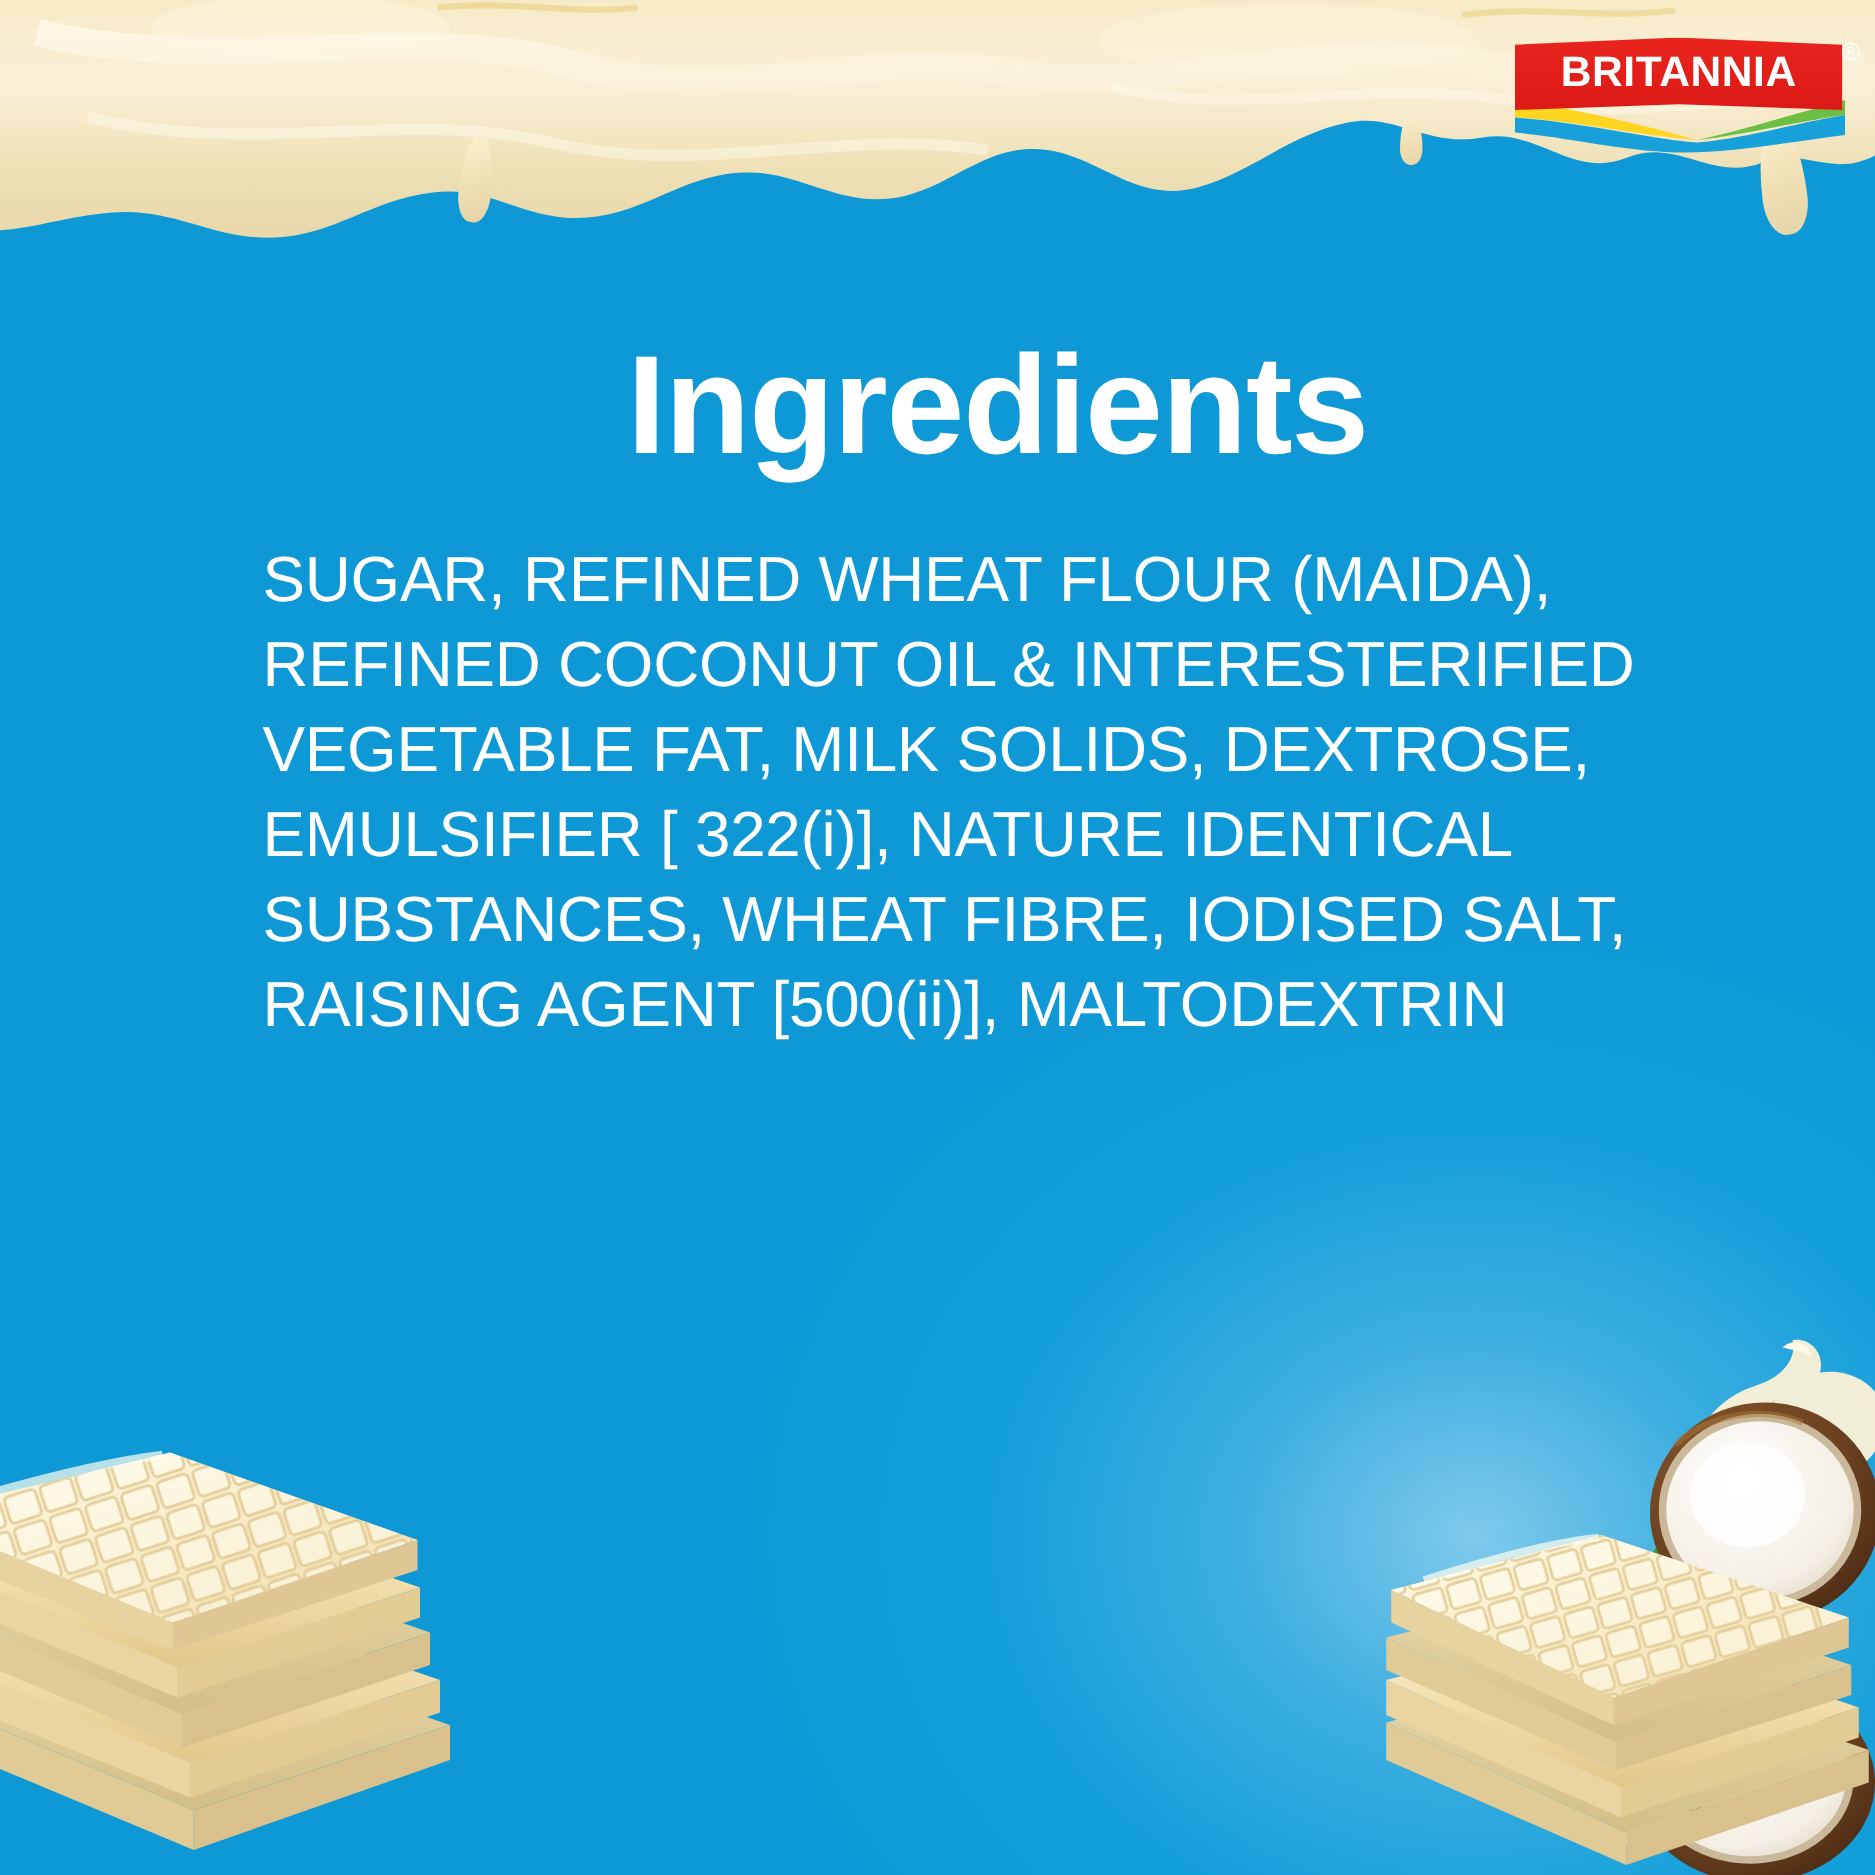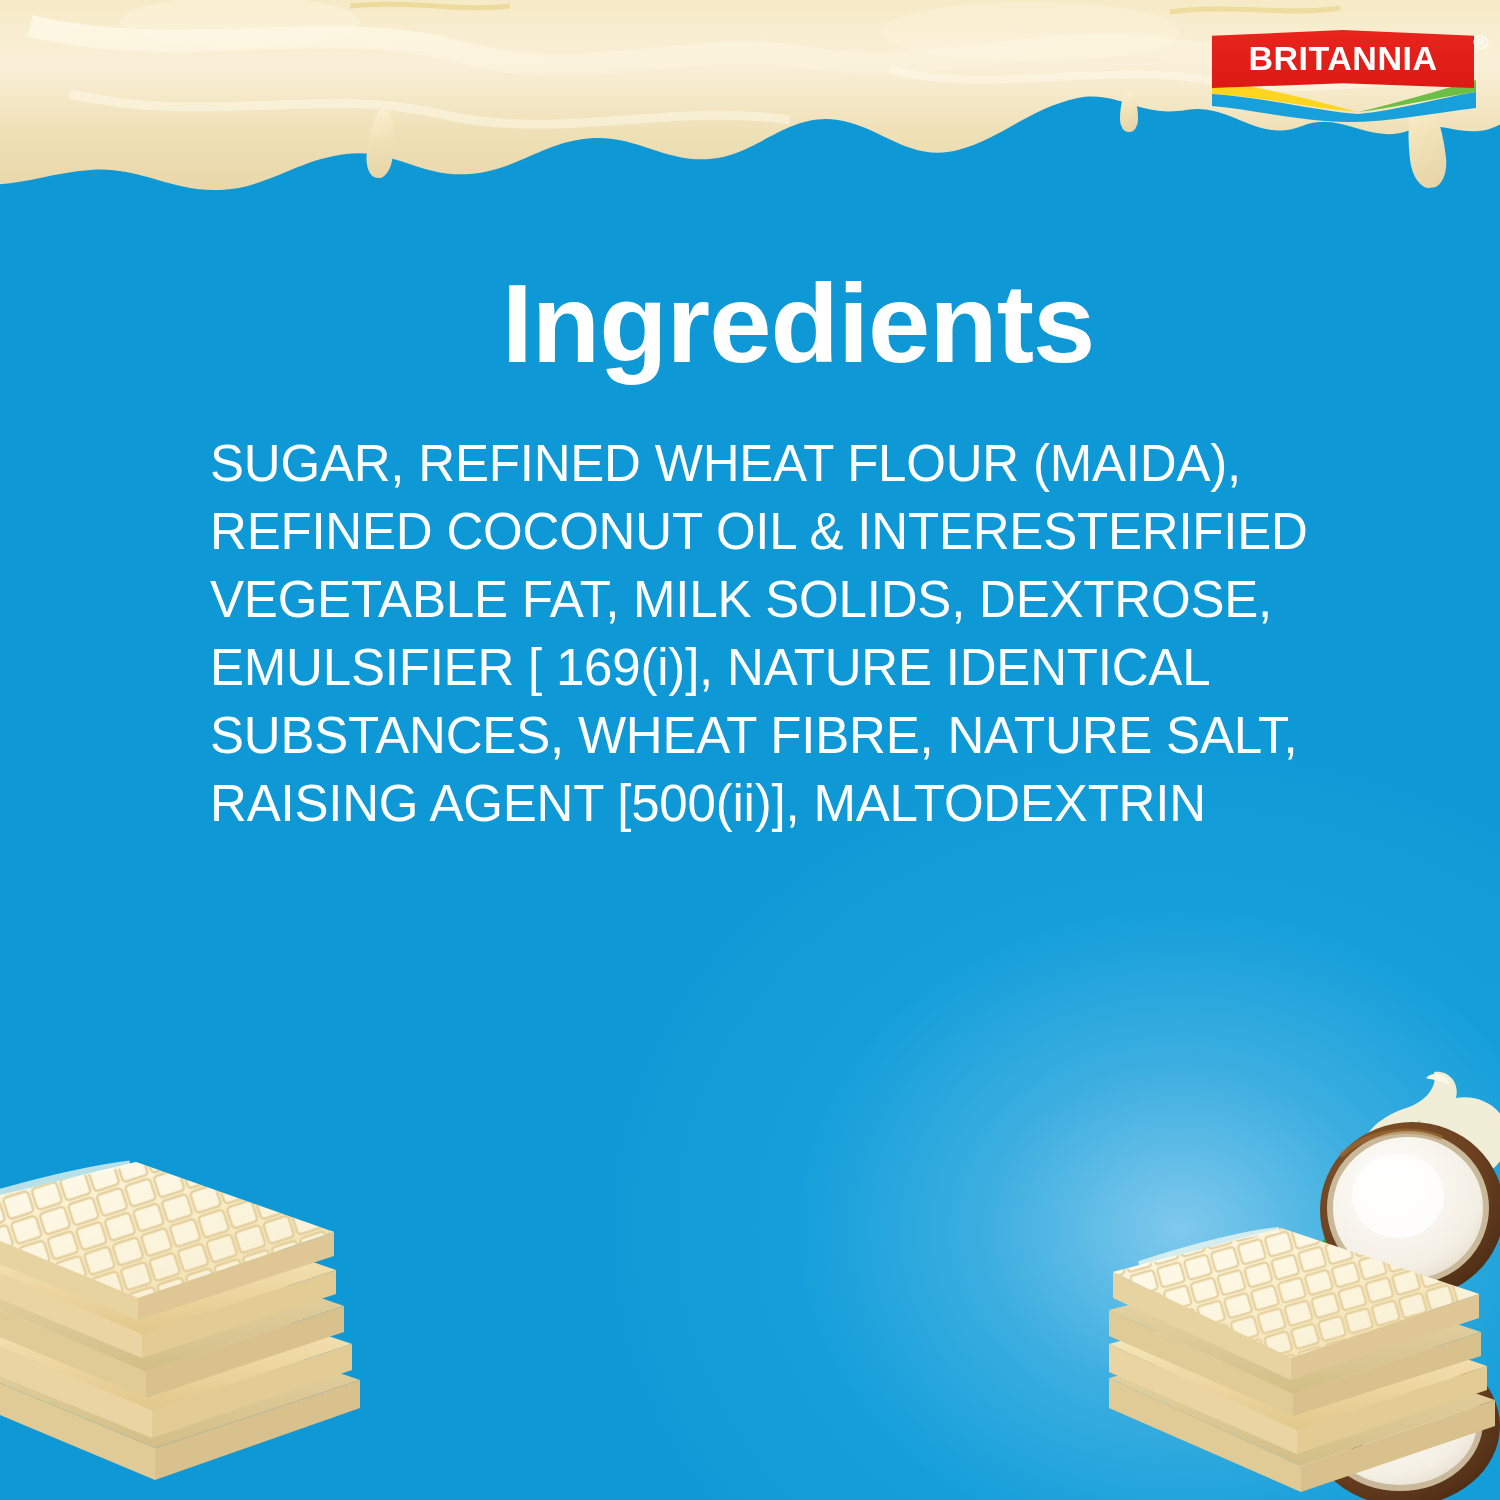--- a/index.html
+++ b/index.html
@@ -180,22 +180,22 @@
     <div class="logo-word">BRITANNIA</div>
     <div class="logo-reg">®</div>
   </div>
 
   <div class="title">Ingredients</div>
 
   <div class="ingredients">
     <span class="ln">SUGAR, REFINED WHEAT FLOUR (MAIDA),</span>
     <span class="ln">REFINED COCONUT OIL &amp; INTERESTERIFIED</span>
     <span class="ln">VEGETABLE FAT, MILK SOLIDS, DEXTROSE,</span>
-    <span class="ln">EMULSIFIER [ 169(i)], NATURE IDENTICAL</span>
-    <span class="ln">SUBSTANCES, WHEAT FIBRE, NATURE SALT,</span>
+    <span class="ln">EMULSIFIER [ 322(i)], NATURE IDENTICAL</span>
+    <span class="ln">SUBSTANCES, WHEAT FIBRE, IODISED SALT,</span>
     <span class="ln">RAISING AGENT [500(ii)], MALTODEXTRIN</span>
   </div>
 
   <svg class="splash" viewBox="0 0 180 140">
     <path d="M30,120 C20,84 44,58 76,48 C96,42 108,26 104,12
              C118,10 130,22 126,38 C150,34 176,48 178,74
              C180,100 156,122 126,124 C96,126 62,134 30,120 Z" fill="#FAF0D6" opacity="0.96"></path>
     <path d="M96,18 C104,10 118,14 120,26 C112,20 102,20 96,18 Z" fill="#FFF8E6"></path>
   </svg>
 

